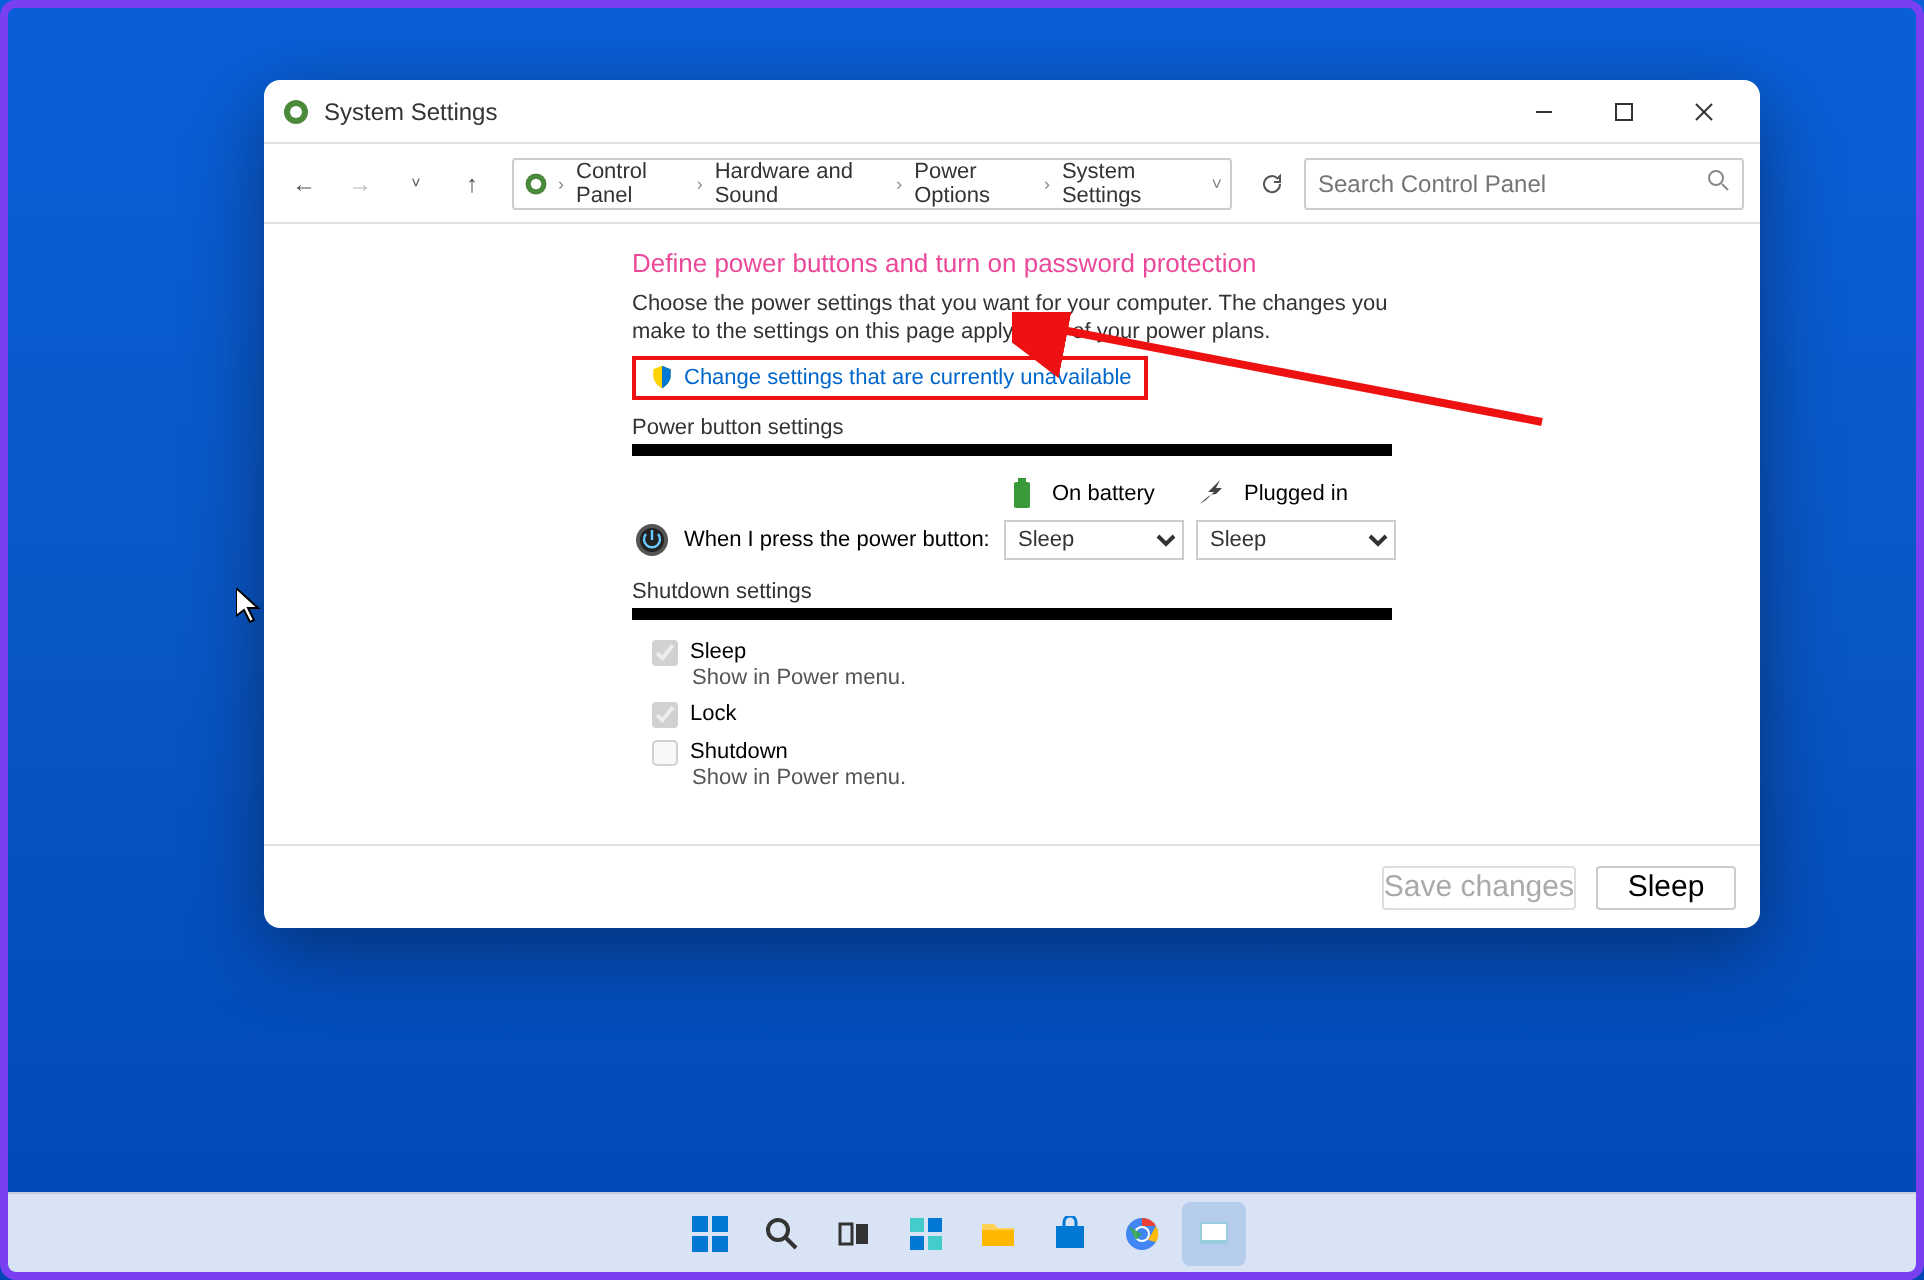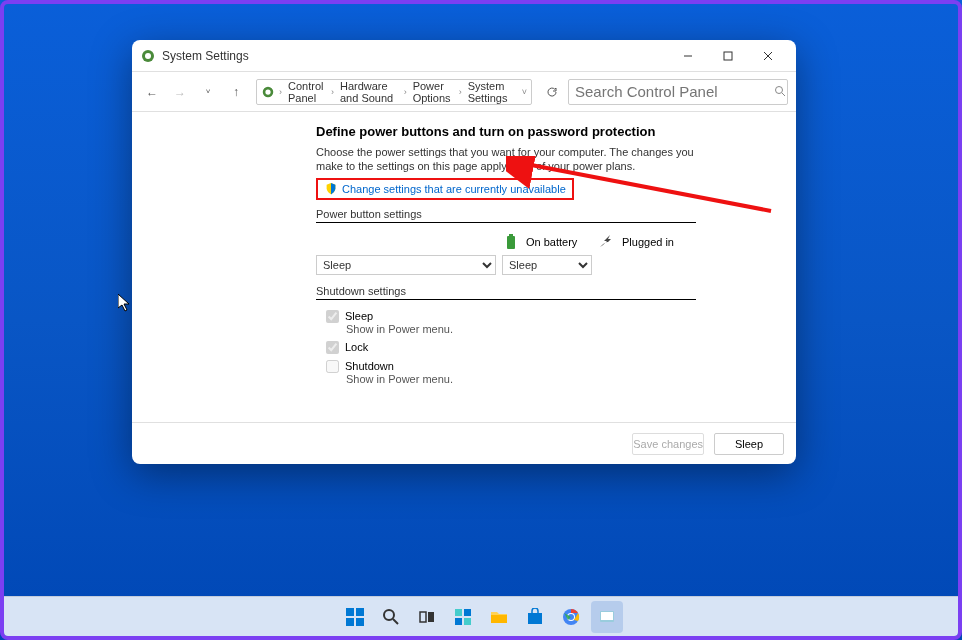--- a/index.html
+++ b/index.html
@@ -11,21 +11,21 @@
       position: relative;
       overflow: hidden;
       border: 4px solid #7b3ff2;
       border-radius: 8px;
     }
     .desktop { width: 100%; height: 100%; position: relative; }
     
     .window {
       position: absolute;
       left: 128px; top: 36px;
-      width: 664px; height: 424px;
+      width: 748px; height: 424px;
       background: #fff;
       border-radius: 8px;
       box-shadow: 0 10px 40px rgba(0,0,0,0.4);
       display: flex; flex-direction: column;
       overflow: hidden;
     }
     
     .titlebar {
       height: 32px; display: flex; align-items: center;
       padding: 0 8px; border-bottom: 1px solid #e0e0e0;
@@ -57,43 +57,43 @@
     }
     .breadcrumb .seg { cursor: pointer; padding: 0 2px; }
     .breadcrumb .sep { color: #888; font-size: 9px; }
     .bc-icon { width: 16px; height:16px; display:flex; align-items:center; justify-content:center;}
     .search-box {
       width: 220px; height: 26px; border: 1px solid #ccc;
       display: flex; align-items: center; padding: 0 6px;
       border-radius: 2px;
     }
     .search-box input {
-      flex: 1; border: none; outline: none; font-size: 15px;
+      flex: 1; border: none; outline: none; font-size: 12px;
       color: #555;
     }
     .search-box .s-icon { color: #888; font-size: 11px; }
     
     .content {
       flex: 1; overflow: auto; padding: 12px 0 0 0;
       position: relative;
     }
     .inner {
       width: 380px; margin-left: 184px;
     }
-    .heading { color: #000000; font-size: 13px; font-weight: bold; margin-bottom: 6px; }
+    .heading { color: #ec4899; font-size: 13px; font-weight: normal; margin-bottom: 6px; }
     .subtext { color: #333; font-size: 11px; line-height: 1.3; margin-bottom: 4px; }
     
     .admin-link-wrap {
       border: 2px solid #e11; padding: 2px 6px; display: inline-flex;
       align-items: center; gap: 4px; margin-bottom: 8px;
     }
     .admin-link-wrap a { color: #0066cc; font-size: 11px; text-decoration: none; }
     .shield { width: 14px; height: 14px; }
     
-    .section-title { font-size: 11px; color: #333; border-bottom: 1px solid #000000;
+    .section-title { font-size: 11px; color: #333; border-bottom: 6px solid #000000;
       padding-bottom: 2px; margin-bottom: 10px; }
     
     .cols {
       display: grid; grid-template-columns: 180px 90px 100px; align-items: center;
       gap: 4px 6px; margin-bottom: 10px;
     }
     .col-header { display: flex; align-items: center; gap: 6px; font-size: 11px; }
     .col-header .ico { width: 18px; height: 18px; }
     
     .row-label { display: flex; align-items: center; gap: 6px; font-size: 11px; }
@@ -108,21 +108,21 @@
     .checkbox-item label { display: flex; align-items: center; gap: 6px; font-size: 11px; }
     .checkbox-item input[type=checkbox] { width: 13px; height: 13px; }
     .checkbox-item .desc { font-size: 11px; color: #555; margin-left: 20px; }
     
     .footer {
       height: 42px; border-top: 1px solid #e0e0e0;
       display: flex; align-items: center; justify-content: flex-end;
       padding: 0 12px; gap: 10px;
     }
     .footer button {
-      min-width: 70px; height: 22px; font-size: 11px;
+      min-width: 70px; height: 22px; font-size: 15px;
       border: 1px solid #ccc; background: #fff; cursor: pointer;
       border-radius: 2px;
     }
     .footer button:disabled { color: #aaa; border-color: #ddd; }
     
     .arrow-annotation {
       position: absolute; left: 502px; top: 152px;
       pointer-events: none;
     }
     
@@ -243,20 +243,30 @@
           </div>
           <div class="col-header">
             <span class="ico">
               <svg viewBox="0 0 18 18">
                   <path d="M2 14c3-3 5-5 8-5l3-3h-3l2-4-6 6h3l-4 4" fill="#444"></path>
                 </svg>
             </span>
             <span>Plugged in</span>
           </div>
 
+          <div class="row-label">
+            <span class="pwr">
+              <svg viewBox="0 0 20 20">
+                  <circle cx="10" cy="10" r="8" fill="#555"></circle>
+                  <circle cx="10" cy="10" r="6" fill="#222"></circle>
+                  <path d="M10 5v5M7 7a4 4 0 1 0 6 0" stroke="#6cf" stroke-width="1.2" fill="none"></path>
+                </svg>
+            </span>
+            <span>When I press the power button:</span>
+          </div>
           <select>
             <option>Sleep</option>
           </select>
           <select>
             <option>Sleep</option>
           </select>
         </div>
         
         <div class="section-title">Shutdown settings</div>
         

